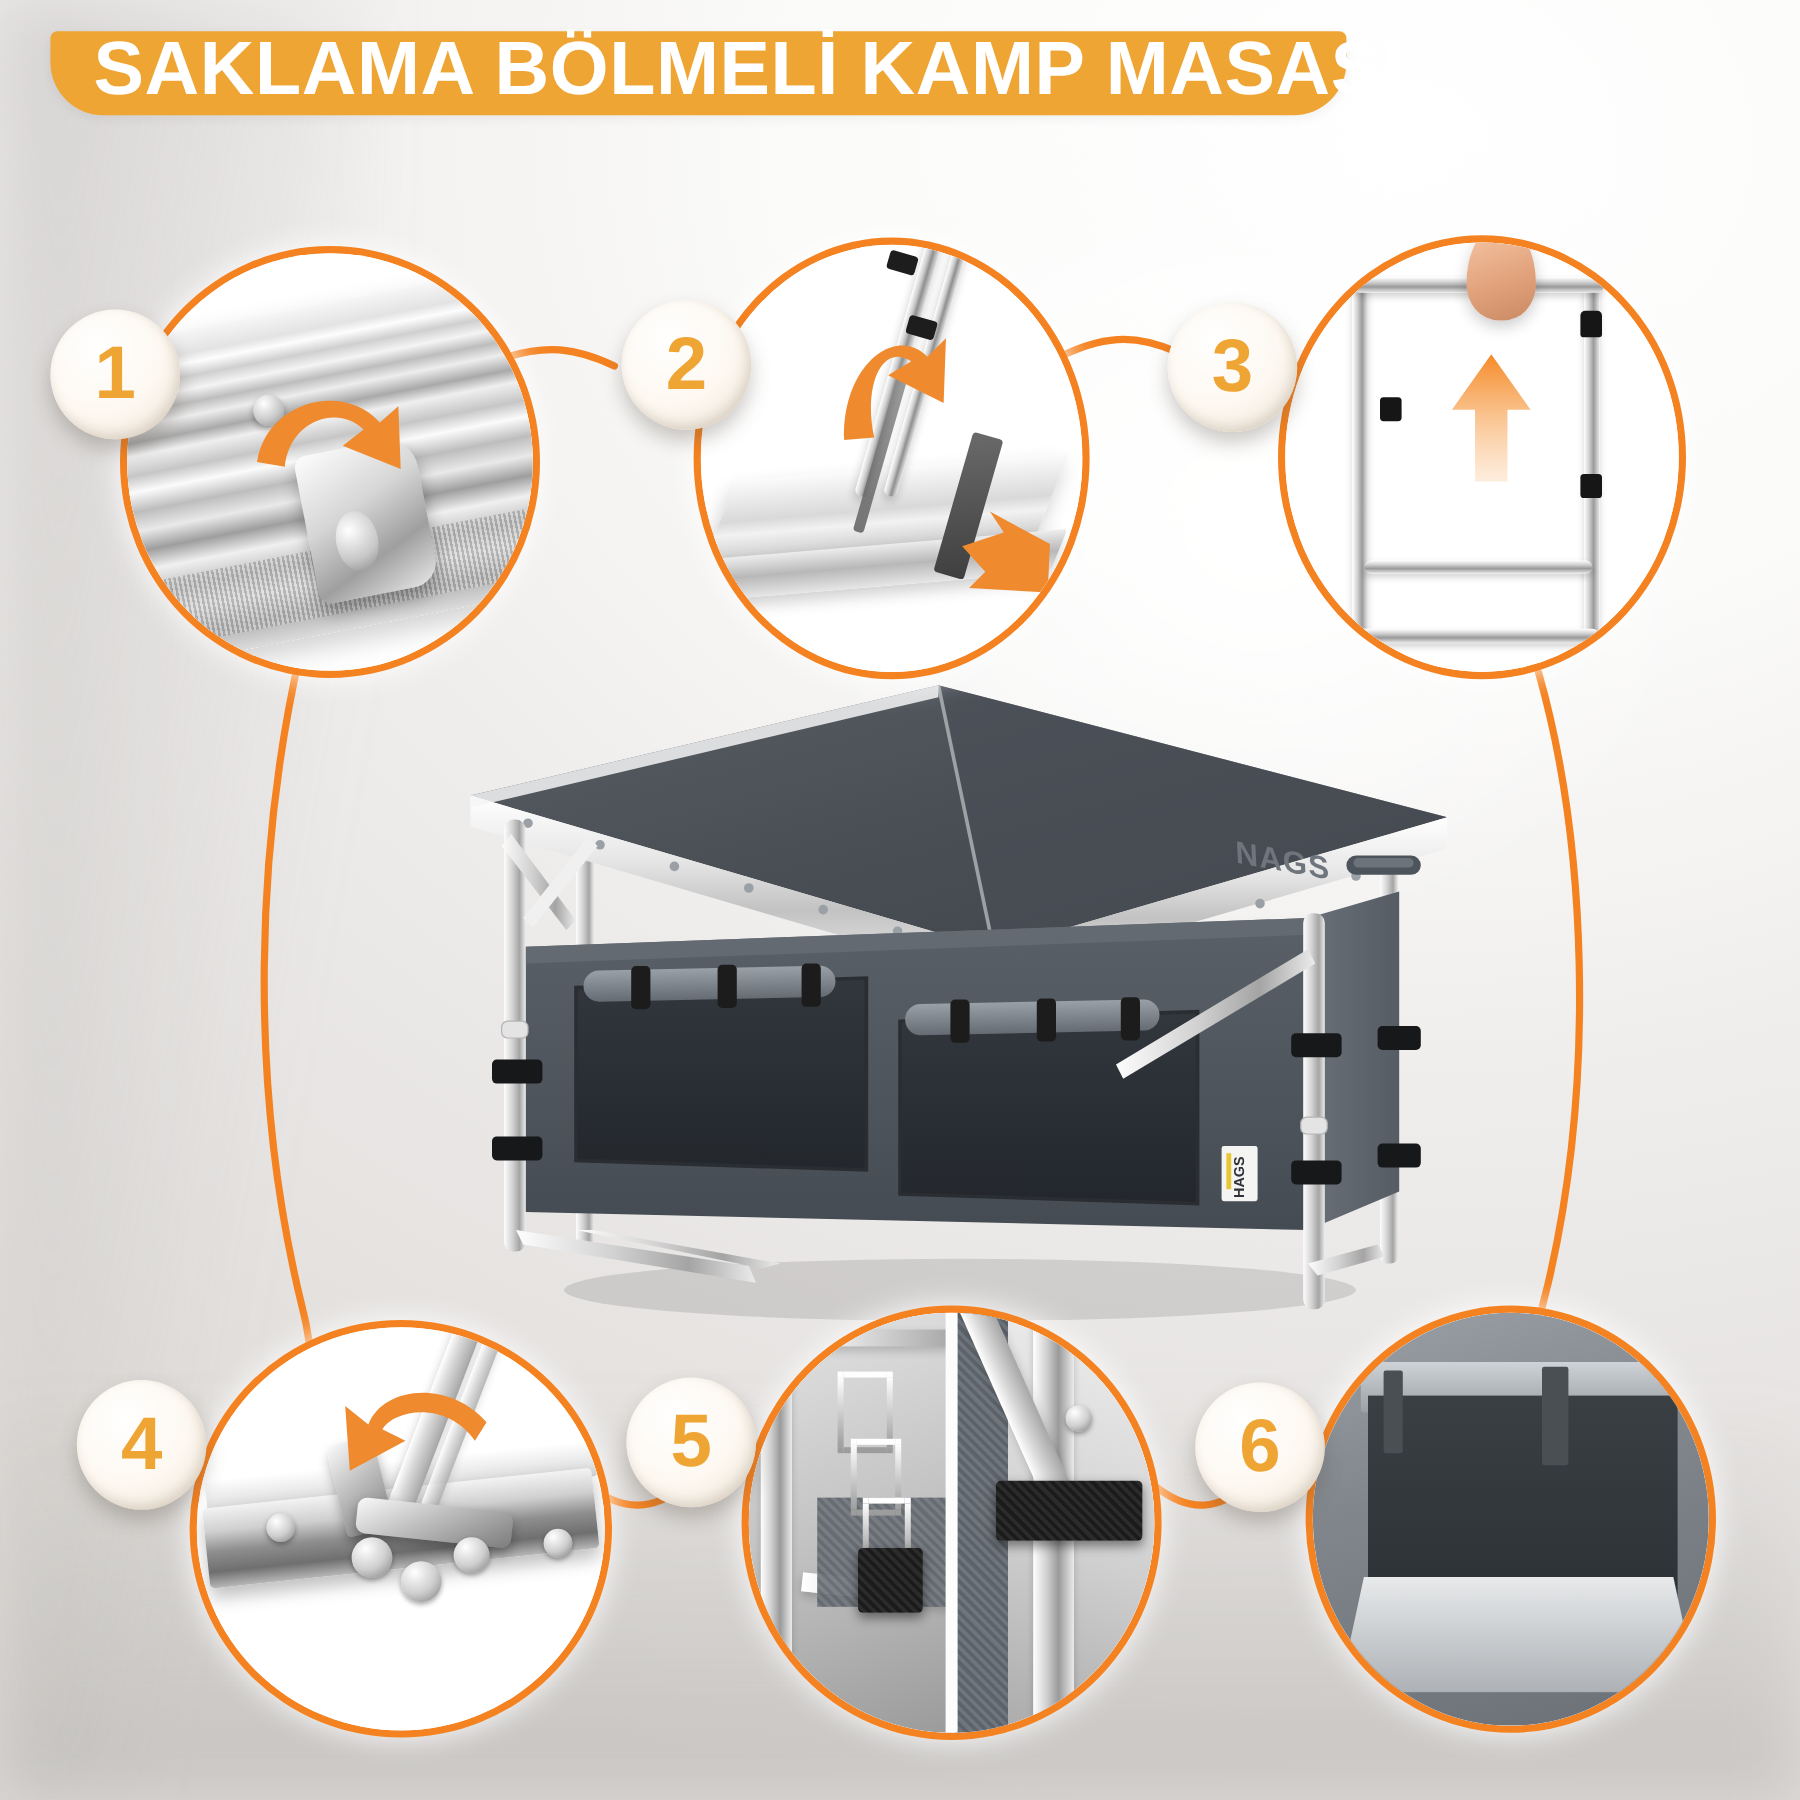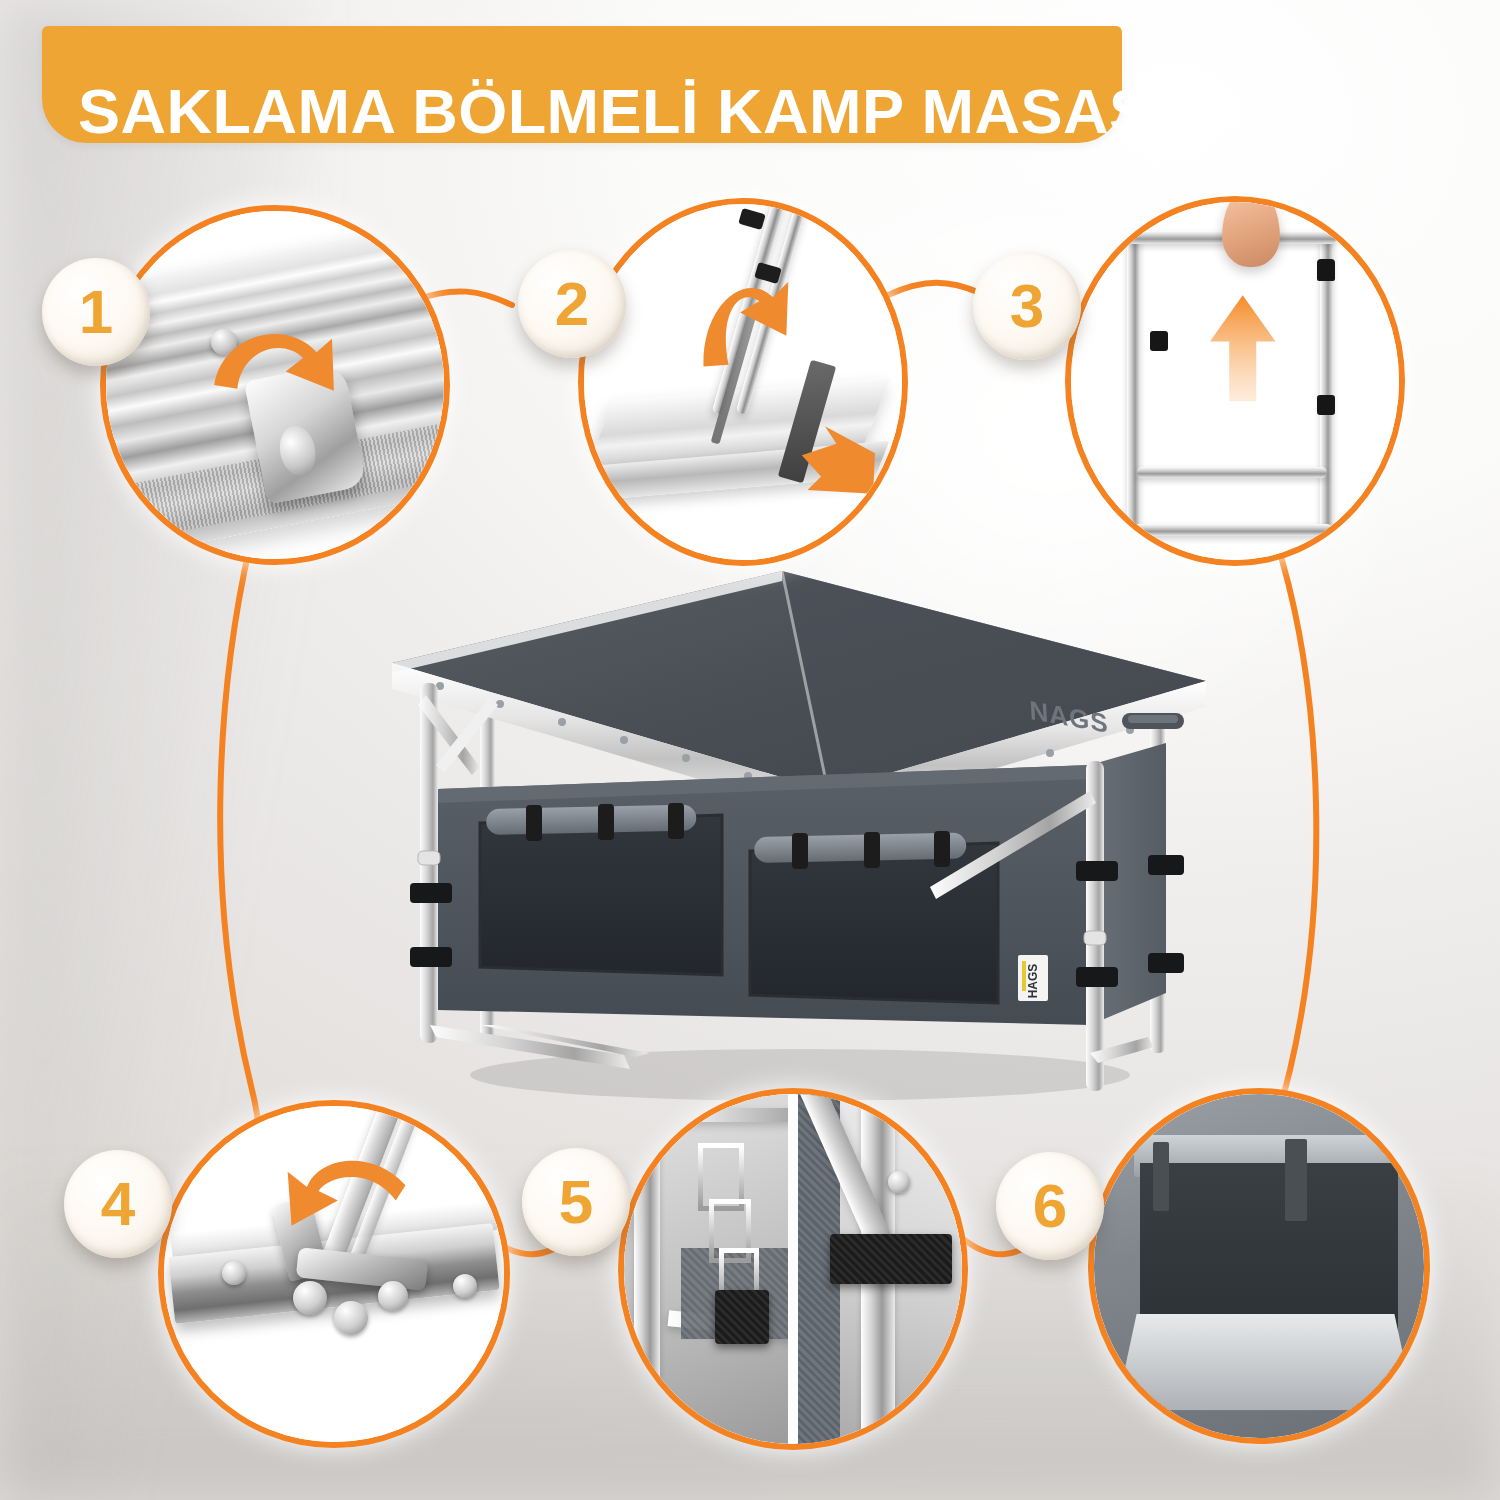--- a/index.html
+++ b/index.html
@@ -17,24 +17,24 @@
   .bk-band{position:absolute;pointer-events:none;}
   .bk-left{left:0;top:0;width:300px;height:1500px;
     background:linear-gradient(100deg,rgba(160,158,156,.30),rgba(200,198,196,0) 70%);filter:blur(28px);}
   .bk-bottom{left:0;bottom:0;width:1500px;height:330px;
     background:linear-gradient(0deg,rgba(150,148,146,.32),rgba(255,255,255,0));filter:blur(26px);}
   .bk-glow{left:640px;top:90px;width:820px;height:700px;border-radius:50%;
     background:radial-gradient(closest-side,rgba(255,255,255,.95),rgba(255,255,255,0));filter:blur(10px);}
 
   
   .title-banner{
-    position:absolute;left:42px;top:26px;width:1080px;height:117px;
+    position:absolute;left:42px;top:26px;width:1080px;height:70px;
     background:#efa533;
     border-radius:6px 6px 44px 44px;
-    display:flex;align-items:flex-end;
+    display:flex;align-items:flex-start;
     box-shadow:0 3px 10px rgba(0,0,0,.06);
     z-index:40;
   }
   .title-text{
     color:#ffffff;font-size:63px;font-weight:700;letter-spacing:.5px;
     padding-left:36px;white-space:nowrap;line-height:1;
     font-family:"Liberation Sans", sans-serif;
   }
 
   

